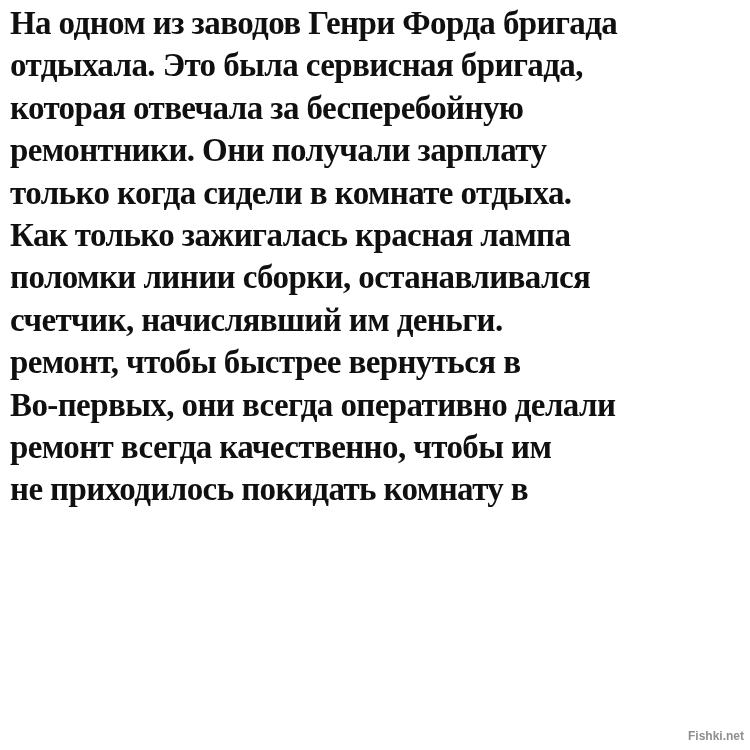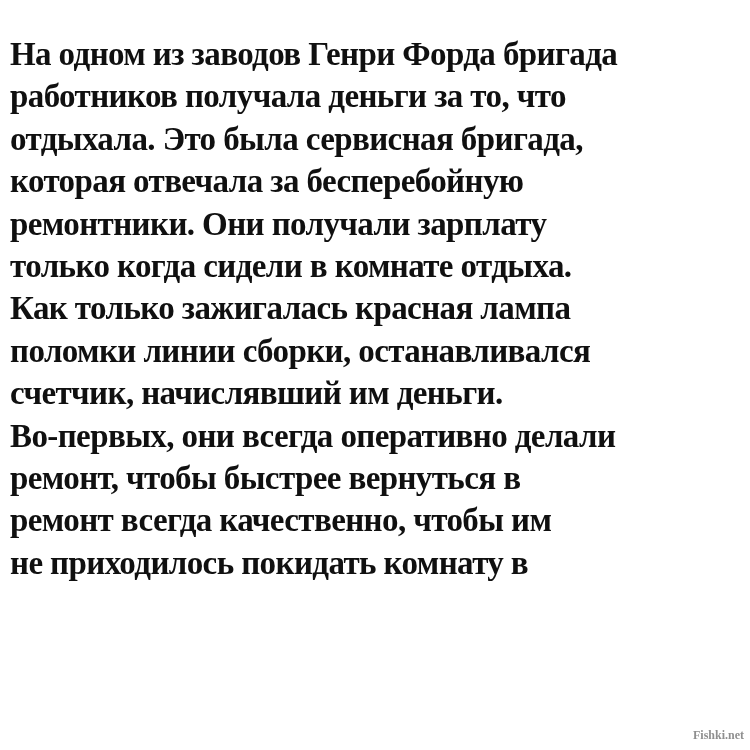--- a/index.html
+++ b/index.html
@@ -12,65 +12,63 @@
     background: #ffffff;
     position: relative;
     overflow: hidden;
     font-family: "Liberation Serif", serif;
   }
   .story {
     position: absolute;
     top: 2px;
     left: 10px;
     right: 2px;
-    margin-top: 31px;
   }
   .story .line {
     display: block;
     white-space: nowrap;
     font-family: "Liberation Serif", serif;
     font-weight: 700;
     font-size: 33px;
     line-height: 42.4px;
     color: #101010;
     letter-spacing: -0.6px;
     -webkit-font-smoothing: antialiased;
   }
   .watermark {
     position: absolute;
     right: 6px;
     bottom: 7px;
-    font-family: Liberation Serif, serif;
+    font-family: Liberation Sans, sans-serif;
     font-weight: 700;
     font-size: 12px;
     color: #8f8f8f;
     letter-spacing: 0px;
     text-shadow:
       -1px -1px 0 #ffffff,
        1px -1px 0 #ffffff,
       -1px  1px 0 #ffffff,
        1px  1px 0 #ffffff,
        0   -1px 0 #ffffff,
        0    1px 0 #ffffff,
       -1px  0   0 #ffffff,
        1px  0   0 #ffffff;
   }
 </style>
 </head>
 <body>
 
 <div class="story">
   <span class="line">На одном из заводов Генри Форда бригада</span>
-  <span class="line">работников получала деньги за то, что</span>
   <span class="line">отдыхала. Это была сервисная бригада,</span>
   <span class="line">которая отвечала за бесперебойную</span>
   <span class="line">ремонтники. Они получали зарплату</span>
   <span class="line">только когда сидели в комнате отдыха.</span>
   <span class="line">Как только зажигалась красная лампа</span>
   <span class="line">поломки линии сборки, останавливался</span>
   <span class="line">счетчик, начислявший им деньги.</span>
+  <span class="line">ремонт, чтобы быстрее вернуться в</span>
   <span class="line">Во-первых, они всегда оперативно делали</span>
-  <span class="line">ремонт, чтобы быстрее вернуться в</span>
   <span class="line">ремонт всегда качественно, чтобы им</span>
   <span class="line">не приходилось покидать комнату в</span>
 </div>
 
 <div class="watermark">Fishki.net</div>
 
 </body></html>

